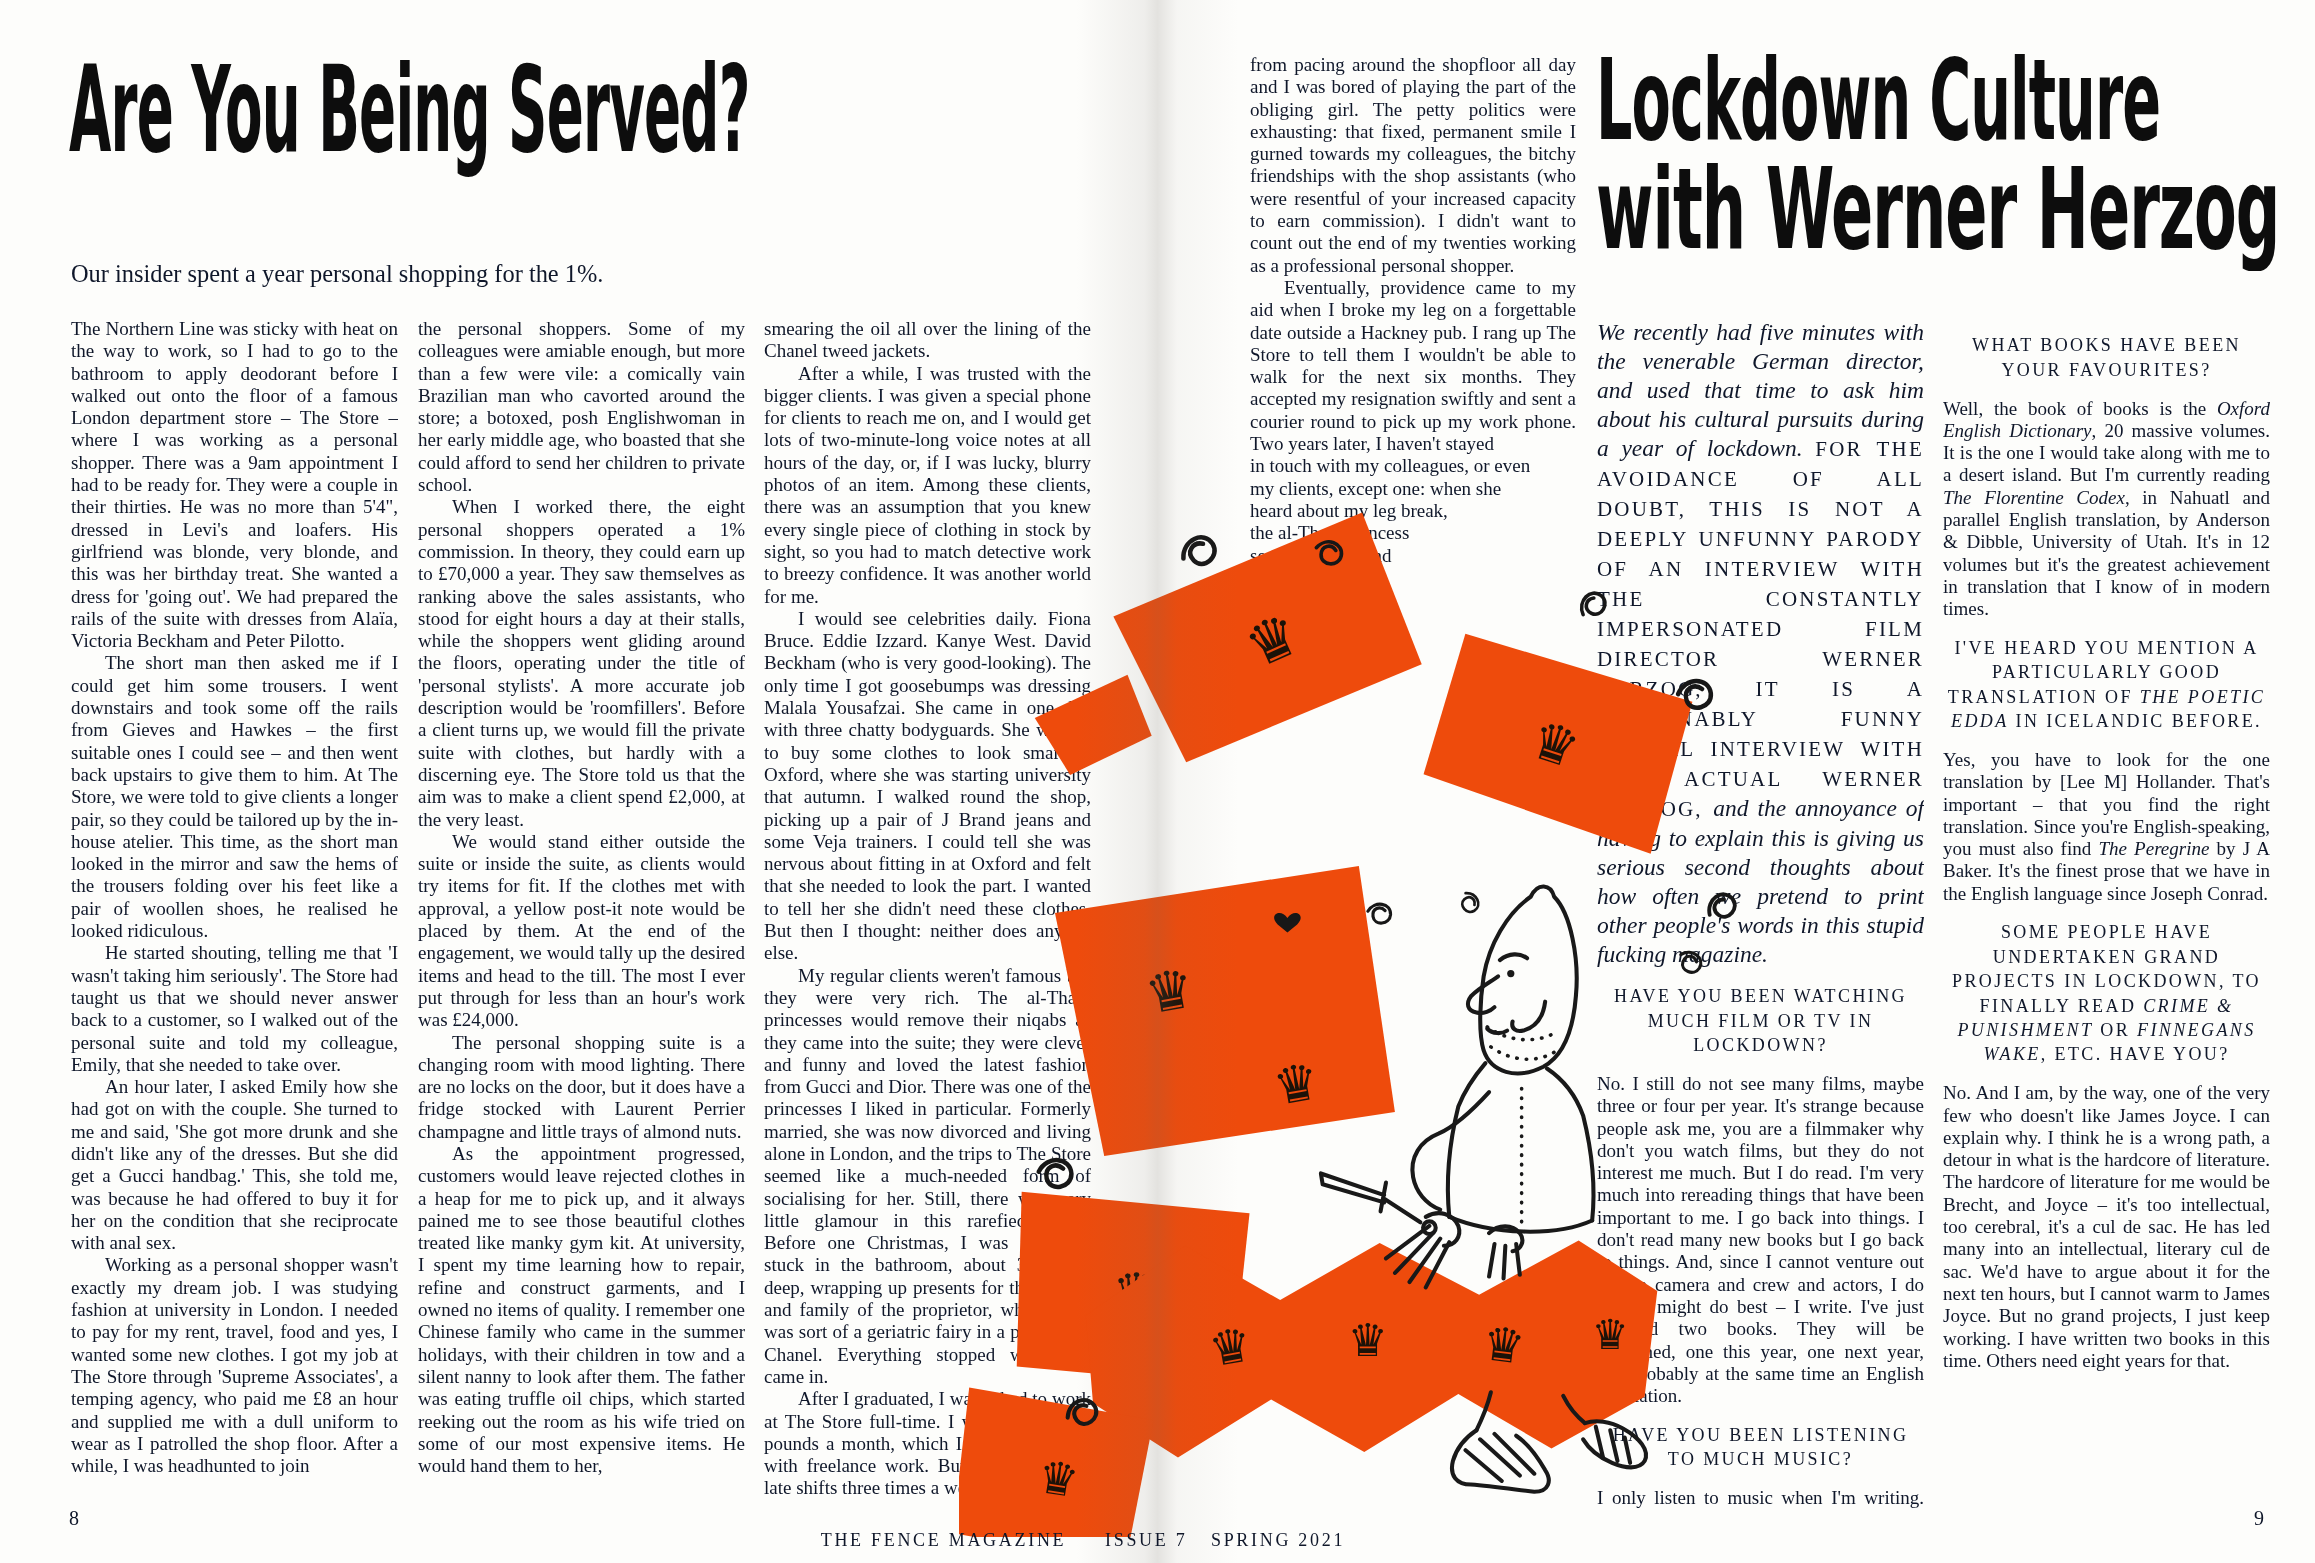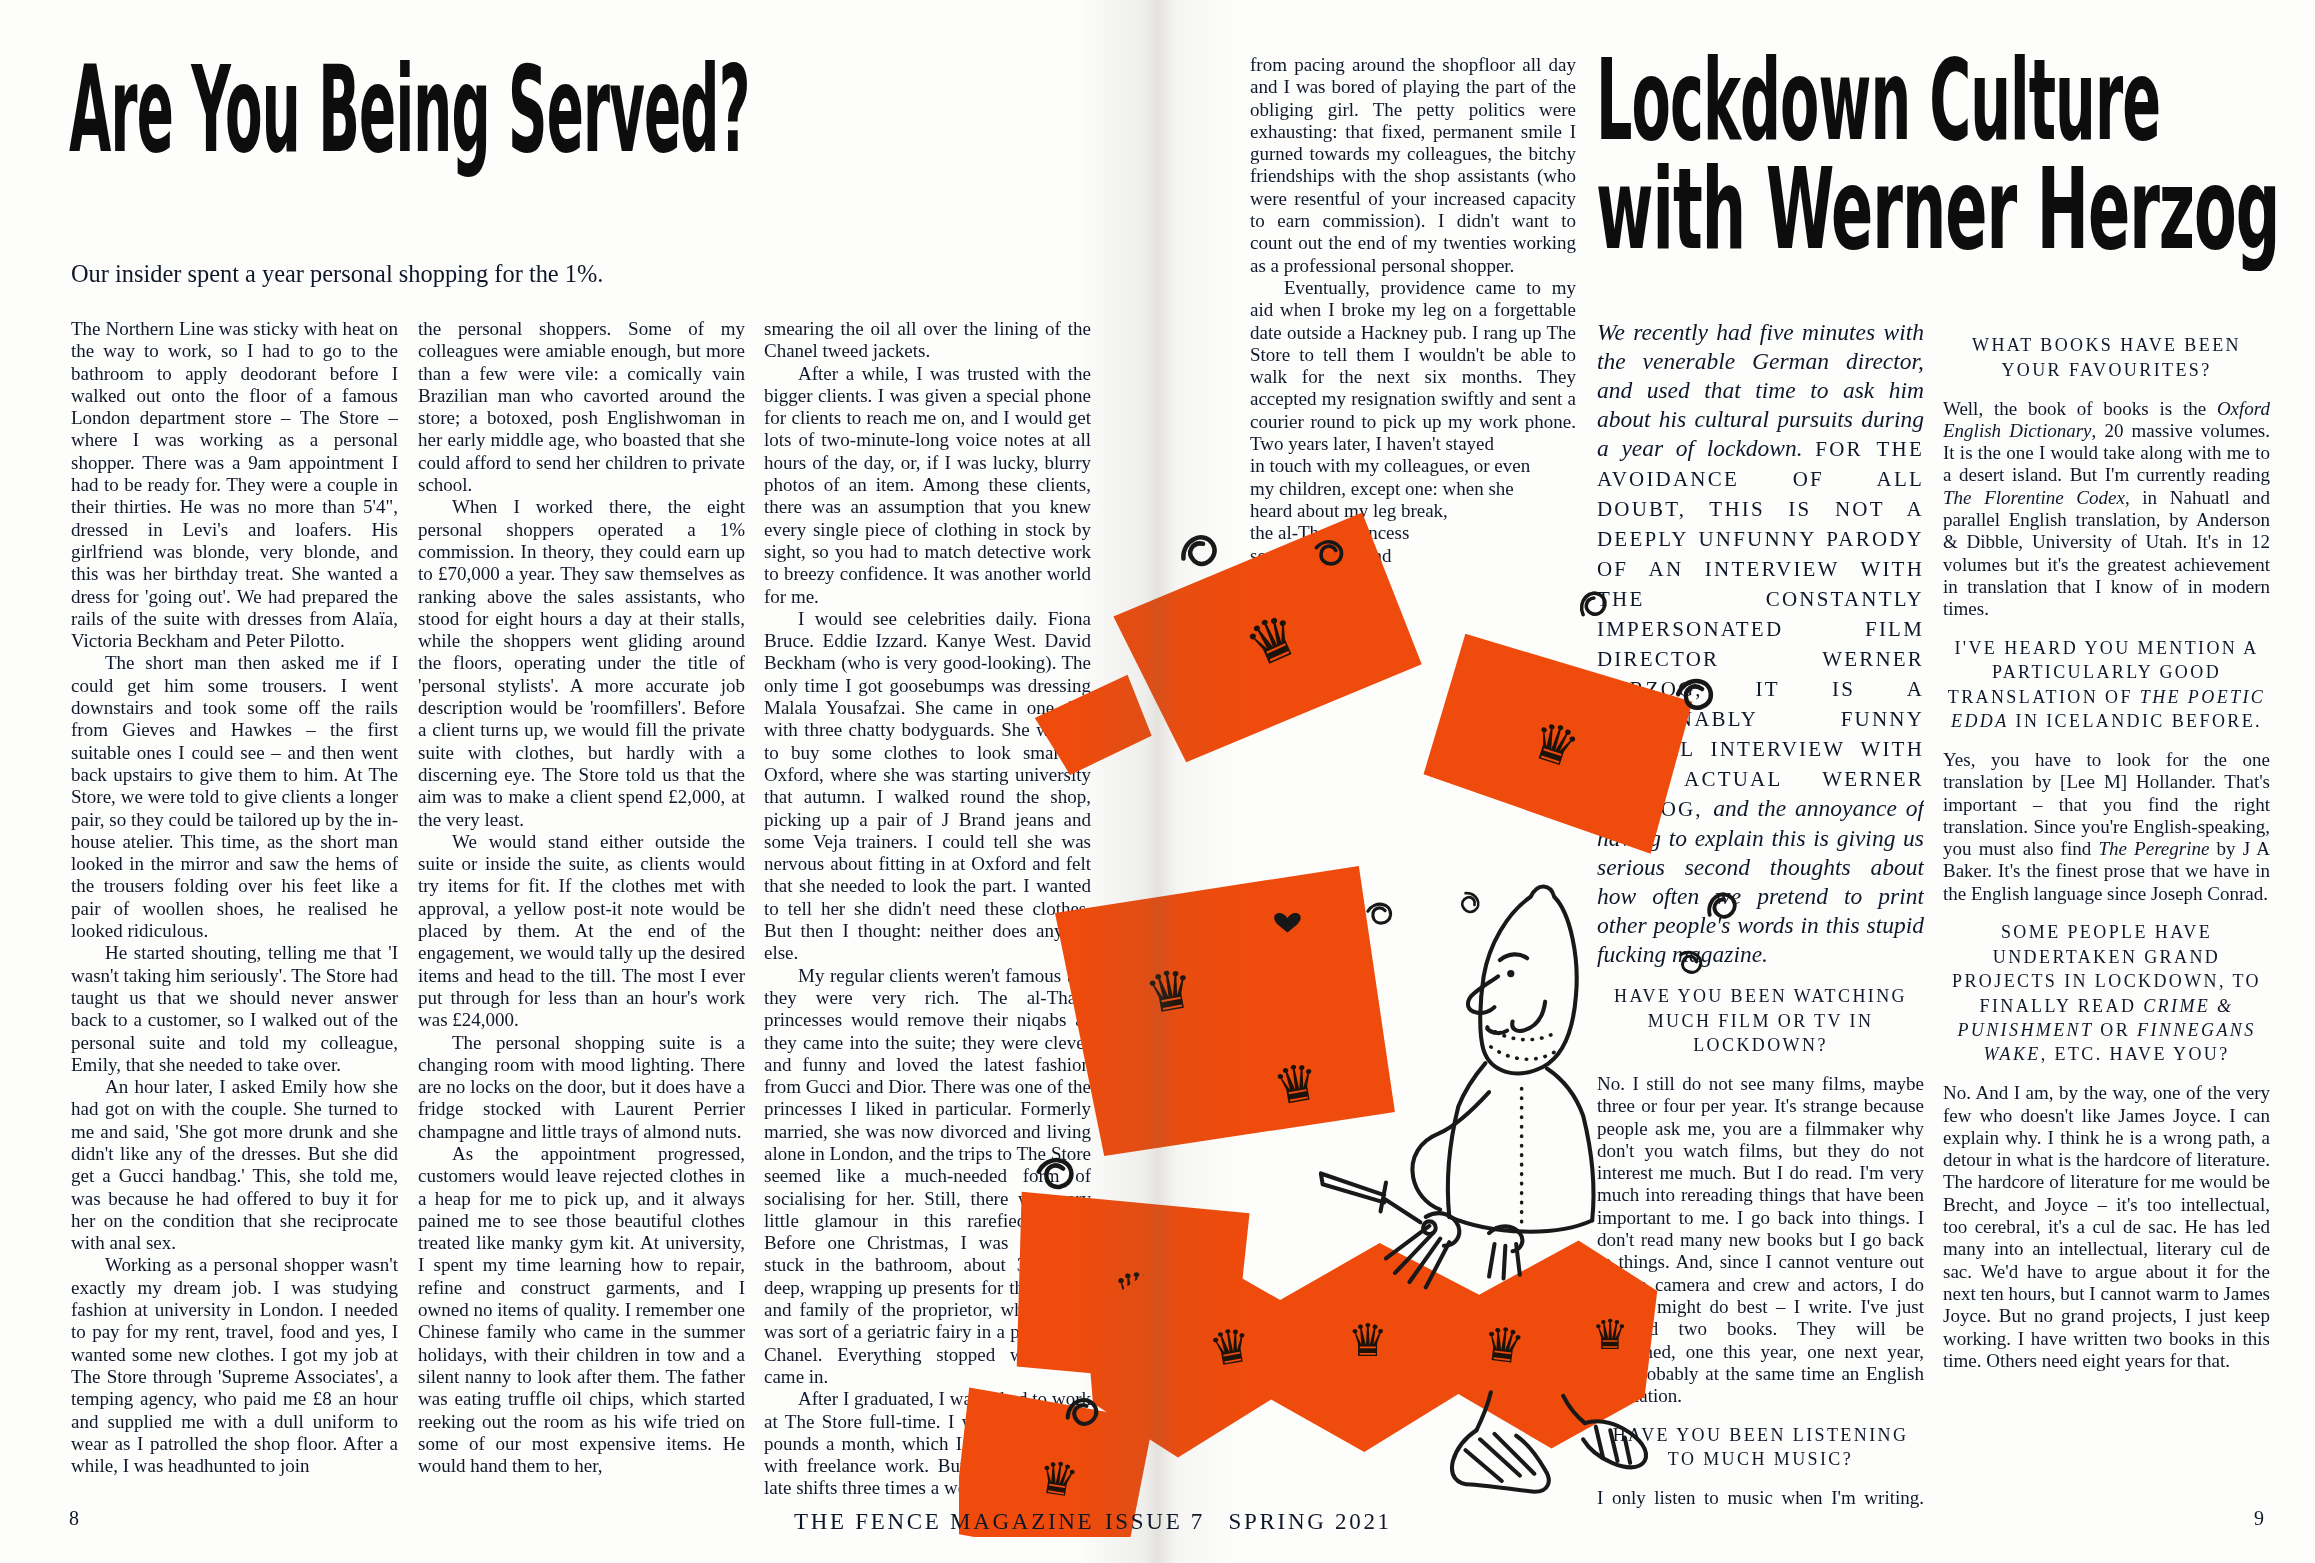--- a/index.html
+++ b/index.html
@@ -14,21 +14,21 @@
   .para{margin:0;}
   .para.ind{text-indent:34px;}
   .para.q{text-align:center;font-size:18px;line-height:24.4px;letter-spacing:2.4px;margin:15.4px 0;text-indent:0;}
   .para.q .it{font-style:italic;}
   .para.intro{font-style:italic;font-size:23.5px;line-height:29px;text-align:justify;}
   .para.intro .sc{font-style:normal;font-size:21px;letter-spacing:2.2px;}
   .it{font-style:italic;}
   .sc{letter-spacing:2.2px;}
   .rlines{text-align:left;}
   .rlines div{white-space:nowrap;}
-  .footer-item{position:absolute;font-size:23px;letter-spacing:2.7px;white-space:nowrap;}
+  .footer-item{position:absolute;font-size:18px;letter-spacing:2.7px;white-space:nowrap;margin-top:21px;}
   .pageno{position:absolute;font-size:20px;letter-spacing:0;}
   .center330{width:299px;text-align:center;}
   
   .illus{position:absolute;left:959px;top:488px;width:778px;height:1049px;}
   .orange{fill:#ee4b0c;}
   .crown{font-family:"DejaVu Sans",sans-serif;fill:#1c1208;}
   .sq{fill:none;stroke:#171717;stroke-width:5;stroke-linecap:round;}
   .kn{fill:none;stroke:#191919;stroke-width:4.5;stroke-linejoin:round;stroke-linecap:round;}
   .kndots{fill:none;stroke:#191919;stroke-width:4;stroke-linecap:round;stroke-dasharray:0.5 10;}
 </style>
@@ -63,21 +63,21 @@
       <p class="para body ind"><span>I would see celebrities daily. Fiona Bruce. Eddie Izzard. Kanye West. David Beckham (who is very good-looking). The only time I got goosebumps was dressing Malala Yousafzai. She came in one day with three chatty bodyguards. She wanted to buy some clothes to look smart at Oxford, where she was starting university that autumn. I walked round the shop, picking up a pair of J Brand jeans and some Veja trainers. I could tell she was nervous about fitting in at Oxford and felt that she needed to look the part. I wanted to tell her she didn't need these clothes. But then I thought: neither does anyone else.</span></p>
       <p class="para body ind"><span>My regular clients weren't famous but they were very rich. The al-Thani princesses would remove their niqabs as they came into the suite; they were clever and funny and loved the latest fashion from Gucci and Dior. There was one of the princesses I liked in particular. Formerly married, she was now divorced and living alone in London, and the trips to The Store seemed like a much-needed form of socialising for her. Still, there was very little glamour in this rarefied world. Before one Christmas, I was endlessly stuck in the bathroom, about 30 boxes deep, wrapping up presents for the friends and family of the proprietor, whose wife was sort of a geriatric fairy in a puffball of Chanel. Everything stopped when she came in.</span></p>
       <p class="para body ind"><span>After I graduated, I was asked to work at The Store full-time. I was paid £2,000 pounds a month, which I tried to balance with freelance work. But I was working late shifts three times a week. I was tired</span></p>
     </div>
 
   <div class="col" style="left:1250px;top:54px;width:326px;height:615px;">
       <p class="para body"><span>from pacing around the shopfloor all day and I was bored of playing the part of the obliging girl. The petty politics were exhausting: that fixed, permanent smile I gurned towards my colleagues, the bitchy friendships with the shop assistants (who were resentful of your increased capacity to earn commission). I didn't want to count out the end of my twenties working as a professional personal shopper.</span></p>
       <p class="para body ind"><span>Eventually, providence came to my aid when I broke my leg on a forgettable date outside a Hackney pub. I rang up The Store to tell them I wouldn't be able to walk for the next six months. They accepted my resignation swiftly and sent a courier round to pick up my work phone. Two years later, I haven't stayed</span></p>
       <div class="rlines">
         <div>in touch with my colleagues, or even</div>
-        <div>my children, except one: when she</div>
+        <div>my clients, except one: when she</div>
         <div>heard about my leg break,</div>
         <div>the al-Thani princess</div>
         <div>sent me a card and</div>
         <div>a lovely bunch</div>
         <div>of flowers.</div>
       </div>
     </div>
 
   <svg class="titleSvg" style="left:1592px;top:36px;" width="724" height="235" viewBox="0 0 800 260">
     <text x="4" y="114" font-size="124" textLength="624" lengthAdjust="spacingAndGlyphs">Lockdown Culture</text>

